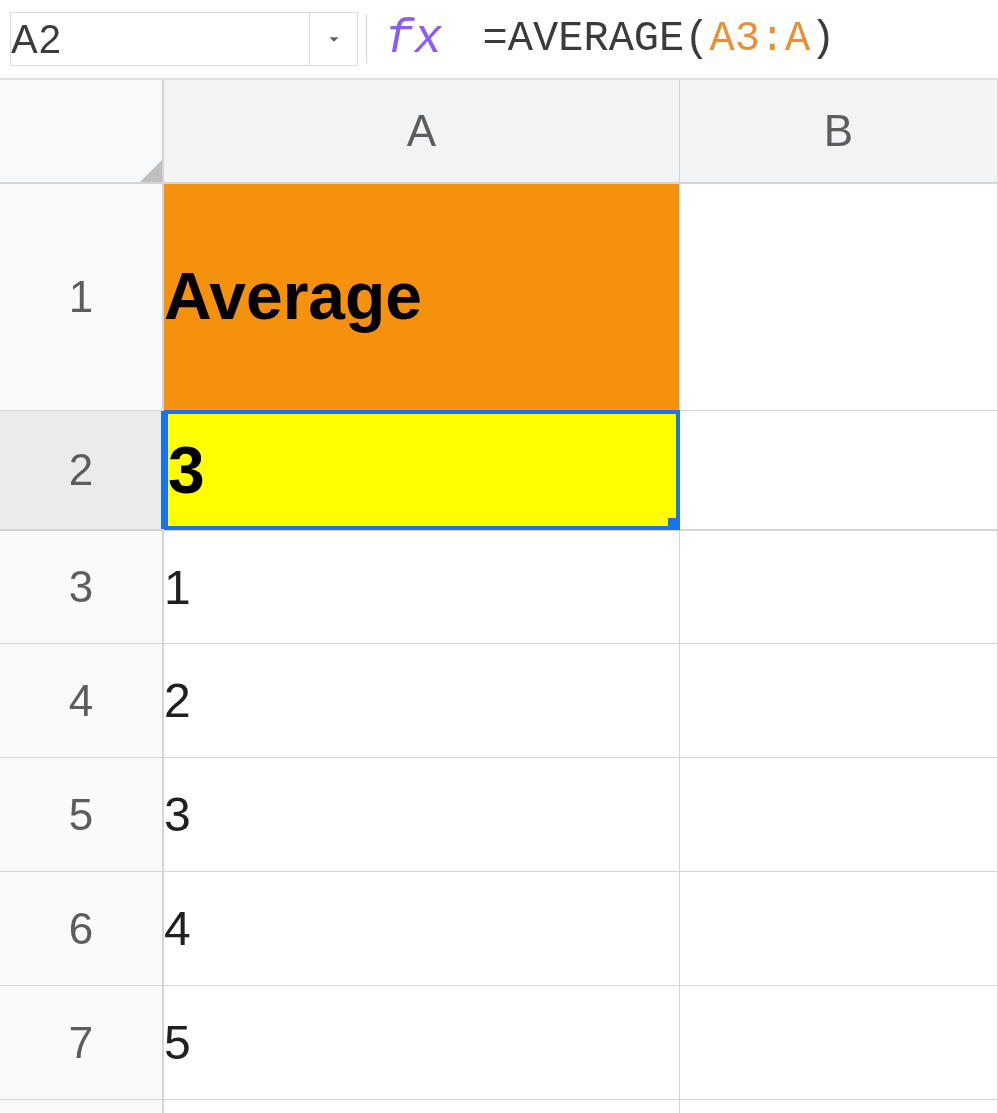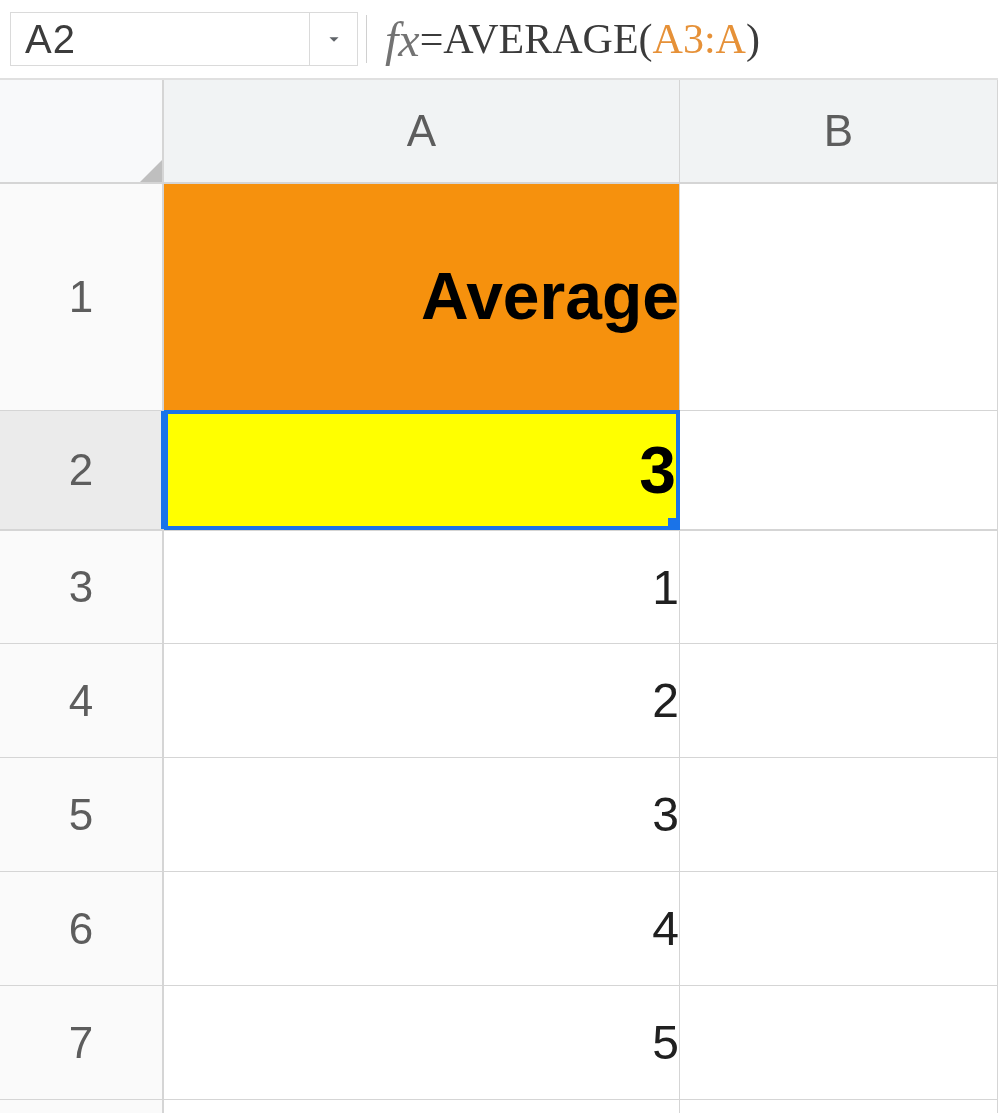--- a/index.html
+++ b/index.html
@@ -1,31 +1,31 @@
 <!DOCTYPE html>
 <html><head>
   <meta charset="utf-8">
   <style>
     *{box-sizing:border-box;margin:0;padding:0}
     html,body{width:998px;height:1113px;font-family:Arial,Helvetica,sans-serif;background:#fff;overflow:hidden}
     .formula-bar{height:80px;display:flex;align-items:center;padding:6px 10px 6px 10px;border-bottom:2px solid #e0e0e0}
-    .name-box{width:300px;height:54px;border:1px solid #dadada;background:#fff;display:flex;align-items:center;padding:0 14px;font-size:40px;color:#3c3c3c;letter-spacing:1px}
+    .name-box{width:300px;height:54px;border:1px solid #dadada;background:#fff;display:flex;align-items:center;padding:0 0;font-size:40px;color:#3c3c3c;letter-spacing:1px}
     .nb-dropdown{width:48px;height:54px;border:1px solid #dadada;border-left:none;background:#fff;display:flex;align-items:center;justify-content:center}
     .divider{width:1px;height:48px;background:#d0d0d0;margin:0 18px 0 8px}
-    .fx{font-family:Liberation Serif, serif;font-style:italic;font-size:48px;color:#737373;}
-    .formula{font-family:Liberation Serif, serif;font-size:42px;color:#3b3b3b;white-space:pre}
+    .fx{font-family:Liberation Mono, monospace;font-style:italic;font-size:48px;color:#8b5cf6;margin-right:40px}
+    .formula{font-family:Liberation Mono, monospace;font-size:42px;color:#3b3b3b;white-space:pre}
     .formula .ref{color:#e69138}
     .sheet{display:grid;grid-template-columns:164px 516px 318px;width:998px}
     .corner{height:104px;background:#f8f9fa;border-right:2px solid #d5d5d5;border-bottom:2px solid #d5d5d5;position:relative}
     .corner::after{content:"";position:absolute;right:0;bottom:0;width:0;height:0;border-style:solid;border-width:0 0 22px 22px;border-color:transparent transparent #bfbfbf transparent}
     .col-h{height:104px;background:#f1f3f4;color:#5d5d5d;display:flex;align-items:center;justify-content:center;font-size:44px;border-right:1px solid #d5d5d5;border-bottom:2px solid #d5d5d5}
     .row-h{background:#fafafa;color:#5d5d5d;display:flex;align-items:center;justify-content:center;font-size:44px;border-right:2px solid #d5d5d5;border-bottom:1px solid #d5d5d5;position:relative}
     .row-h.selected{background:#ebebeb}
     .row-h.selected::after{content:"";position:absolute;right:-2px;top:0;bottom:0;width:3px;background:#1a73e8}
-    .cell{border-right:1px solid #d5d5d5;border-bottom:1px solid #d5d5d5;display:flex;align-items:center;justify-content:flex-end;font-size:48px;color:#202020;position:relative;background:#fff}
+    .cell{border-right:1px solid #d5d5d5;border-bottom:1px solid #d5d5d5;display:flex;align-items:center;justify-content:flex-start;font-size:48px;color:#202020;position:relative;background:#fff}
     .r1{height:226px}
     .r2{height:120px}
     .r3,.r4,.r5,.r6,.r7,.r8{height:114px}
     .a1{background:#f6910d;color:#000;font-weight:bold;font-size:66px;text-align:center;line-height:1.05;border-right:1px solid #d5d5d5;border-bottom:none}
     .a2{background:#ffff00;color:#000;font-weight:bold;font-size:66px;border:4px solid #1a73e8;border-top:4px solid #1a73e8;overflow:visible}
     .a2 .handle{position:absolute;right:-8px;bottom:-8px;width:16px;height:16px;background:#1a73e8}
     .frozen-wrap{grid-column:1/4;position:relative;height:0}
     .frozen-wrap .frozen{position:absolute;left:0;right:0;top:0;height:8px;background:#d0d3d6}
     .chev svg{width:22px;height:22px;fill:#5f6368}
     .pre-frozen-bottom{border-bottom:none!important}

